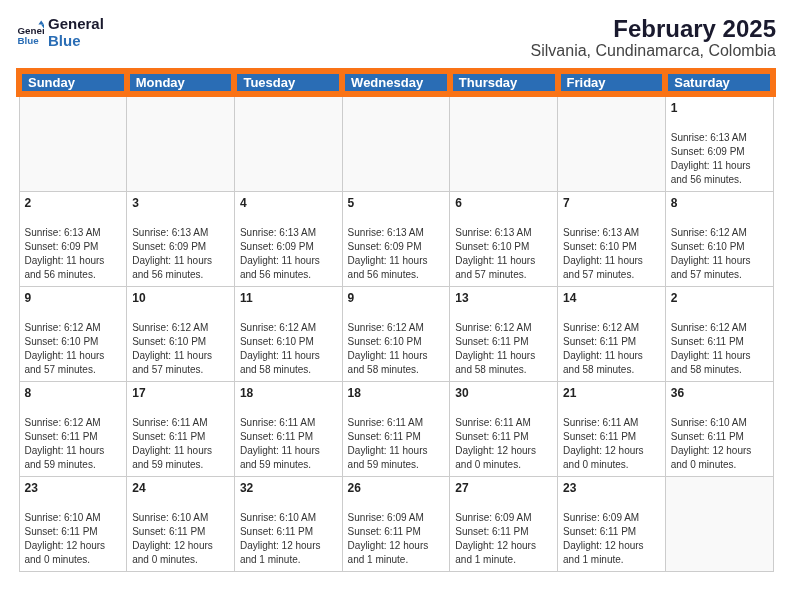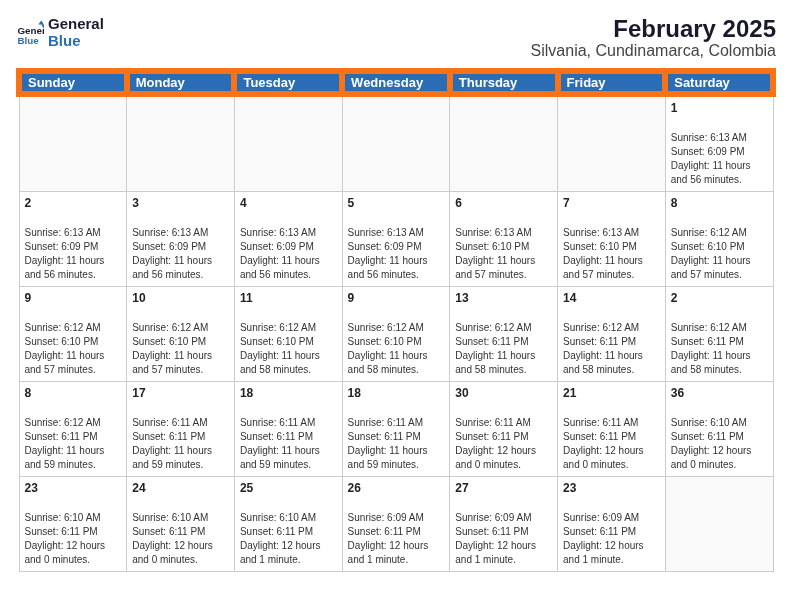--- a/index.html
+++ b/index.html
@@ -266,21 +266,21 @@
 Sunset: 6:11 PM
 Daylight: 12 hours and 0 minutes.</div>
         </td>
         <td>
           <span class="day-num">24</span>
           <div class="day-info">Sunrise: 6:10 AM
 Sunset: 6:11 PM
 Daylight: 12 hours and 0 minutes.</div>
         </td>
         <td>
-          <span class="day-num">25</span>
+          <span class="day-num">32</span>
           <div class="day-info">Sunrise: 6:10 AM
 Sunset: 6:11 PM
 Daylight: 12 hours and 1 minute.</div>
         </td>
         <td>
           <span class="day-num">26</span>
           <div class="day-info">Sunrise: 6:09 AM
 Sunset: 6:11 PM
 Daylight: 12 hours and 1 minute.</div>
         </td>

